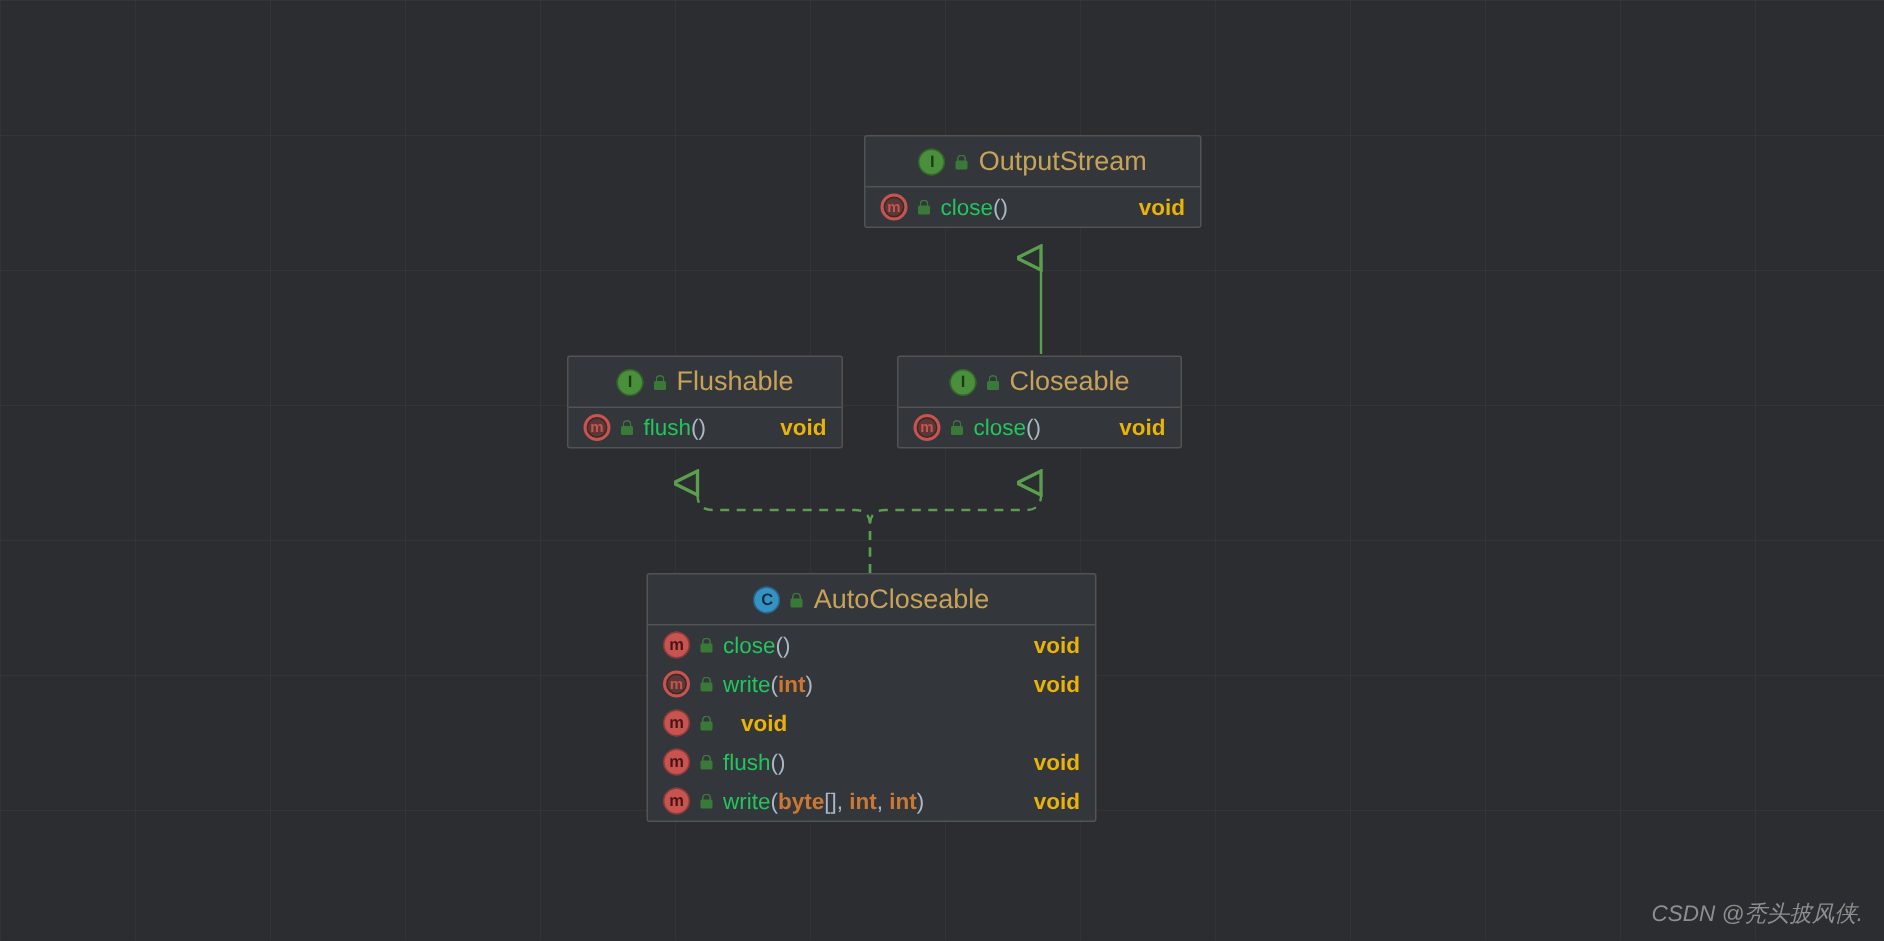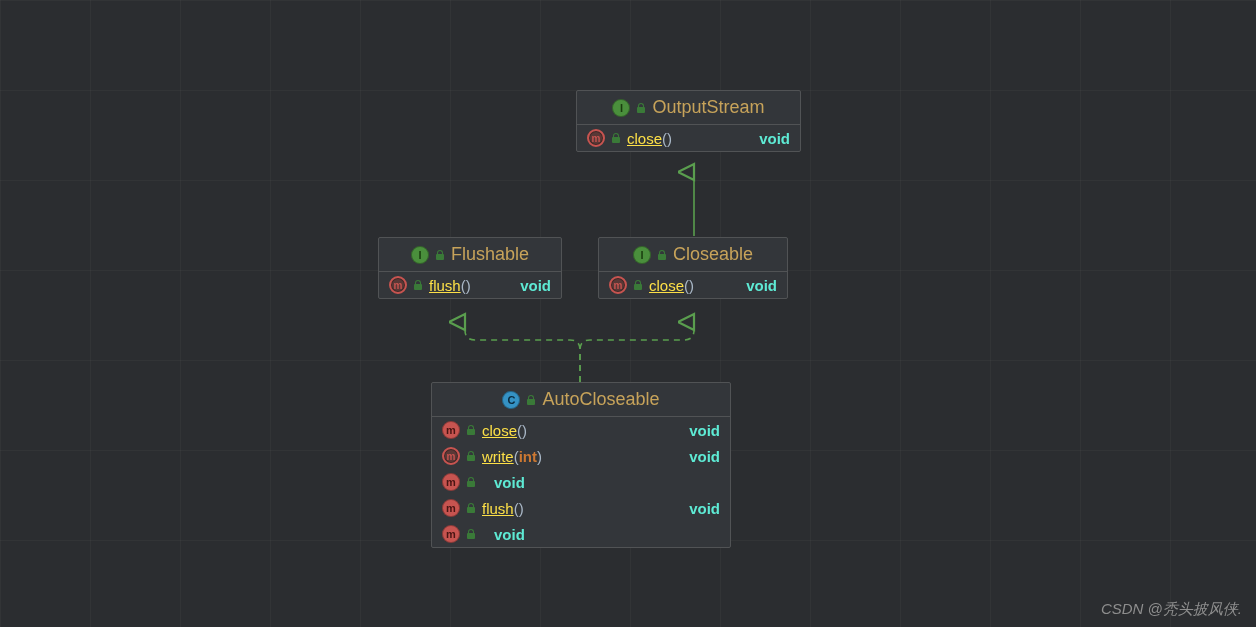--- a/index.html
+++ b/index.html
@@ -35,22 +35,22 @@
   }
   .node-head.cls { color: #c7a35a; }
   .row {
     display: flex;
     align-items: center;
     padding: 4px 10px;
     gap: 6px;
     font-size: 15px;
   }
   .row .sig { flex: 1; }
-  .ret { color: #5eead4; font-weight: bold; margin-left: 12px; text-align: center; }
-  .mname { color: #fde047; text-decoration: underline; }
+  .ret { color: #eab308; font-weight: bold; margin-left: 12px; text-align: center; }
+  .mname { color: #22c55e; }
   .paren { color: #a9b7c6; }
   .kw { color: #cc7832; font-weight: bold; margin-top: 20px; }
   .badge {
     display: inline-flex; align-items: center; justify-content: center;
     width: 18px; height: 18px; border-radius: 50%;
     font-size: 11px; font-weight: bold; color: #000;
   }
   .badge.i { background: #4a8f3c; color: #1a3d0f; box-shadow: inset 0 0 0 1px rgba(0,0,0,.3);}
   .badge.c { background: #3592c4; color: #0a2a3d; box-shadow: inset 0 0 0 1px rgba(0,0,0,.3);}
   .badge.m { background: #c75450; color: #4a1513; box-shadow: inset 0 0 0 1px rgba(0,0,0,.3);}
@@ -155,17 +155,18 @@
   </div>
   <div class="row">
     <span class="badge m">m</span>
     <span class="lock"></span>
     <span class="sig"><span class="mname">flush</span><span class="paren">()</span></span>
     <span class="ret">void</span>
   </div>
   <div class="row">
     <span class="badge m">m</span>
     <span class="lock"></span>
+    <span class="sig"><span class="mname">write</span><span class="paren">(</span><span class="kw">byte</span><span class="paren">[], </span><span class="kw">int</span><span class="paren">, </span><span class="kw">int</span><span class="paren">)</span></span>
     <span class="ret">void</span>
   </div>
 </div>
 
 <div class="watermark">CSDN @秃头披风侠.</div>
 
 </body></html>

